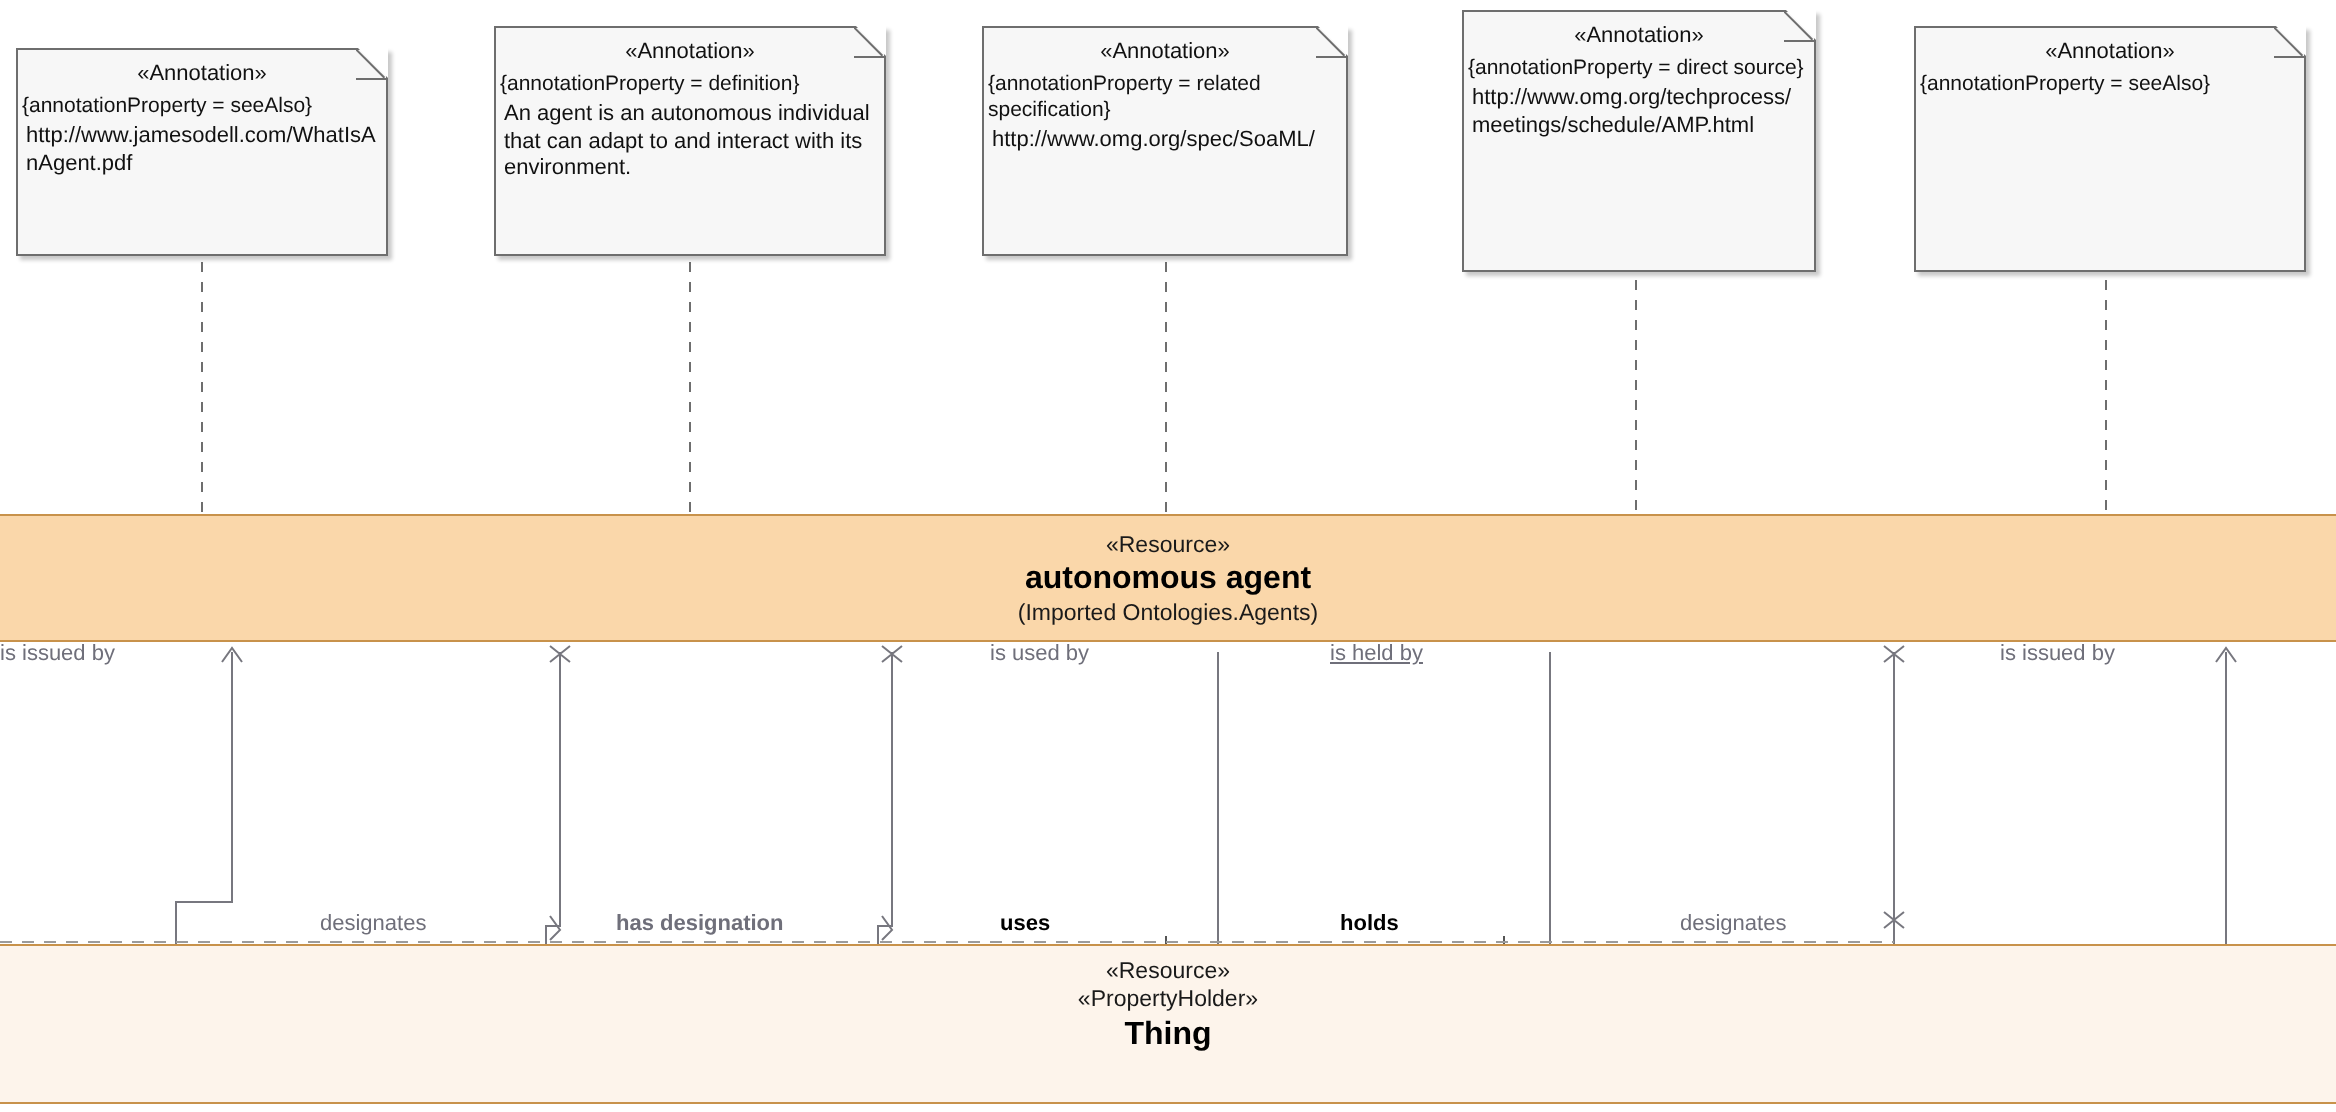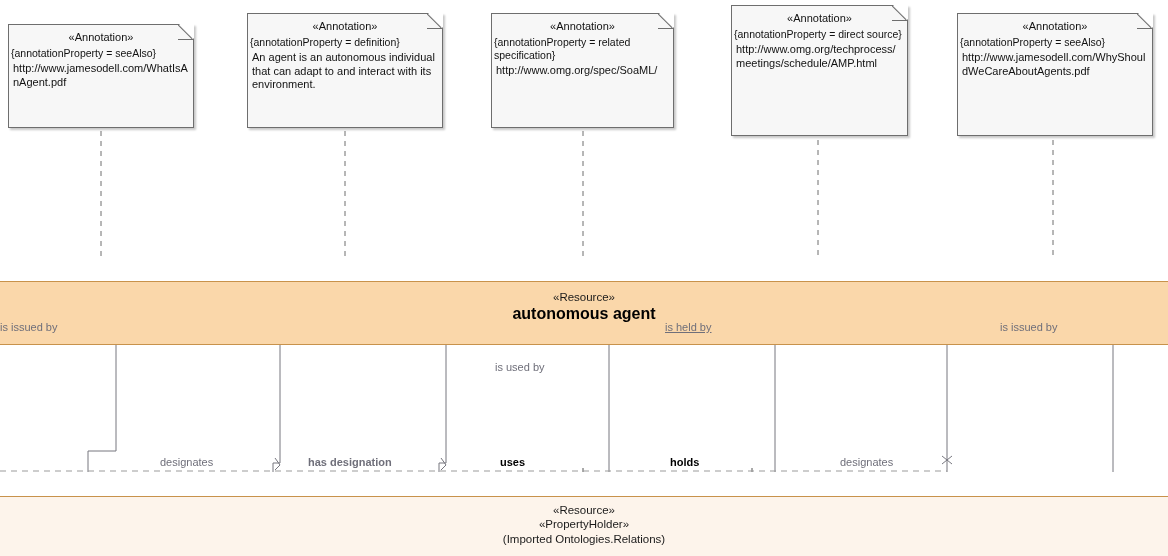--- a/index.html
+++ b/index.html
@@ -77,21 +77,20 @@
   .note-body{
     font-size:11px;
     word-wrap:break-word;
   }
 
   
   .band{
     position:absolute;
     box-sizing:border-box;
     z-index:2;
-    margin-top:24px;
   }
   .band-resource{
     background:#FAD7AA;
     border-top:1px solid #C8924B;
     border-bottom:1px solid #C8924B;
     left:-1px;
     width:1170px;
   }
   .band-thing{
     background:#FDF4EB;
@@ -219,43 +218,43 @@
     <div class="note-stereo">«Annotation»</div>
     <div class="note-prop">{annotationProperty = direct source}</div>
     <div class="note-body">http://www.omg.org/techprocess/meetings/schedule/AMP.html</div>
   </div>
 
   <div class="note" style="left:957px;top:13px;width:196px;height:123px;">
     <span class="fold"></span>
     <span class="fold-edge"></span>
     <div class="note-stereo">«Annotation»</div>
     <div class="note-prop">{annotationProperty = seeAlso}</div>
-    <div class="note-body">http://www.jamesodell.com/WhyShouldWeCareAboutAgents.pdf</div>
   </div>
 
   <div class="band band-resource" style="top:257px;height:64px;">
     <div class="band-inner" style="top:8px;">
       <div class="cls-stereo">«Resource»</div>
       <div class="cls-name">autonomous agent</div>
+      <div class="cls-qual">(Imported Ontologies.Agents)</div>
     </div>
   </div>
 
   <div class="band band-thing" style="top:472px;height:80px;">
     <div class="band-inner" style="top:6px;">
       <div class="cls-stereo">«Resource»</div>
       <div class="cls-stereo">«PropertyHolder»</div>
-      <div class="cls-qual">(Imported Ontologies.Relations)</div>
+      <div class="cls-name">Thing</div>
     </div>
   </div>
 
   <div class="edge-label" style="left:0px;top:321px;width:112px;">
     <span>is issued by</span>
   </div>
 
-  <div class="edge-label" style="left:495px;top:321px;width:110px;margin-top:40px;">
+  <div class="edge-label" style="left:495px;top:321px;width:110px;">
     <span>is used by</span>
   </div>
 
   <div class="edge-label" style="left:665px;top:321px;width:106px;text-decoration:underline;">
     <span>is held by</span>
   </div>
 
   <div class="edge-label" style="left:1000px;top:321px;width:108px;">
     <span>is issued by</span>
   </div>

